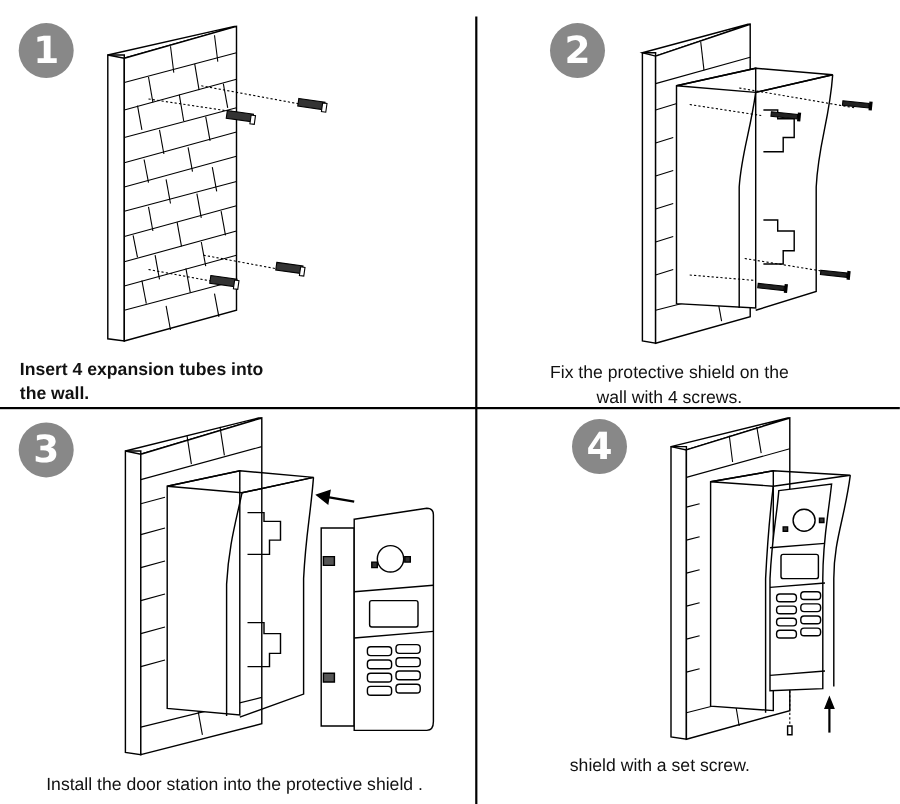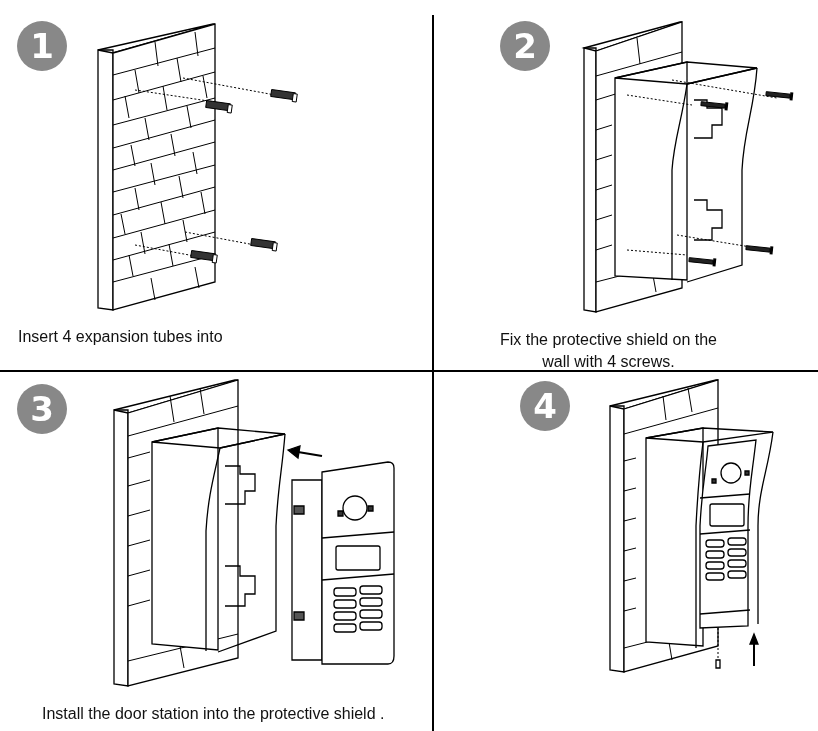--- a/index.html
+++ b/index.html
@@ -83,22 +83,23 @@
       <rect x="23" y="3" width="4" height="8" fill="#fff" stroke="#000" transform="rotate(8 12 6)"></rect>
     </svg>
   <svg class="illus" style="left:190px;top:250px;" width="30" height="12">
       <rect x="1" y="2" width="24" height="7" fill="#333" stroke="#000" transform="rotate(8 12 6)"></rect>
       <rect x="23" y="3" width="4" height="8" fill="#fff" stroke="#000" transform="rotate(8 12 6)"></rect>
     </svg>
   <svg class="illus" style="left:250px;top:238px;" width="30" height="12">
       <rect x="1" y="2" width="24" height="7" fill="#333" stroke="#000" transform="rotate(8 12 6)"></rect>
       <rect x="23" y="3" width="4" height="8" fill="#fff" stroke="#000" transform="rotate(8 12 6)"></rect>
     </svg>
-  <div class="caption" style="left:18px;top:326px;">
+  <div class="caption" style="left:18px;top:326px;font-weight:bold;">
     <div>Insert 4 expansion tubes into</div>
+    <div>the wall.</div>
   </div>
 </div>
 
 <div>
   <div class="badge" style="left:500px;top:21px;">2</div>
   <svg class="illus" style="left:582px;top:20px;" width="220" height="300" viewBox="0 0 220 300" fill="none" stroke="#000" stroke-width="1.3">
     <polygon points="2,28 14,28 14,292 2,290" fill="#fff"></polygon>
     <polygon points="2,28 98,2 100,2 14,31"></polygon>
     <polygon points="14,31 100,2 100,268 14,292" fill="#fff"></polygon>
     <g stroke-width="1">
@@ -250,14 +251,15 @@
       <rect x="120" y="195" width="18" height="7" rx="3"></rect>
     <line x1="92" y1="238" x2="142" y2="234"></line>
     <line x1="110" y1="252" x2="110" y2="282" stroke-dasharray="2,2" stroke-width="1"></line>
     <rect x="108" y="284" width="4" height="8" fill="#fff"></rect>
     <g>
       <line x1="146" y1="266" x2="146" y2="290" stroke-width="2"></line>
       <polygon points="142,268 146,258 150,268" fill="#000"></polygon>
     </g>
   </svg>
   <div class="caption" style="left:518px;top:686px;">
+    <div>shield with a set screw.</div>
   </div>
 </div>
 
 </body></html>

